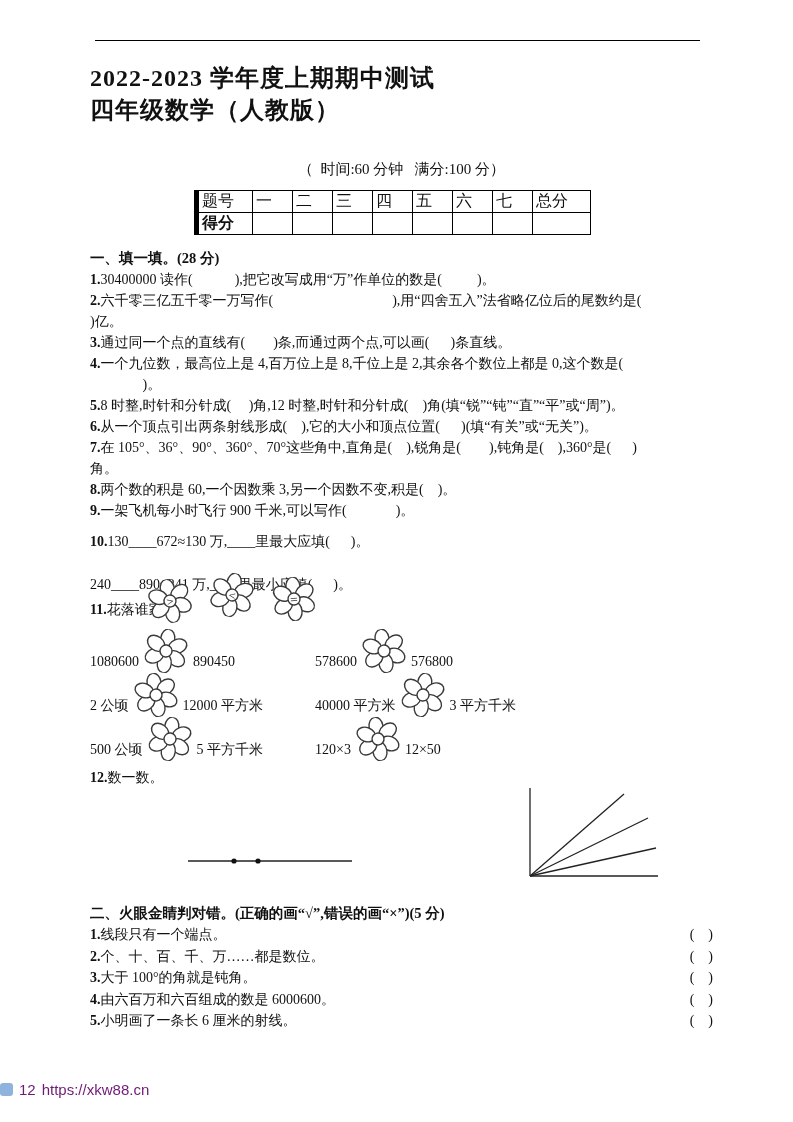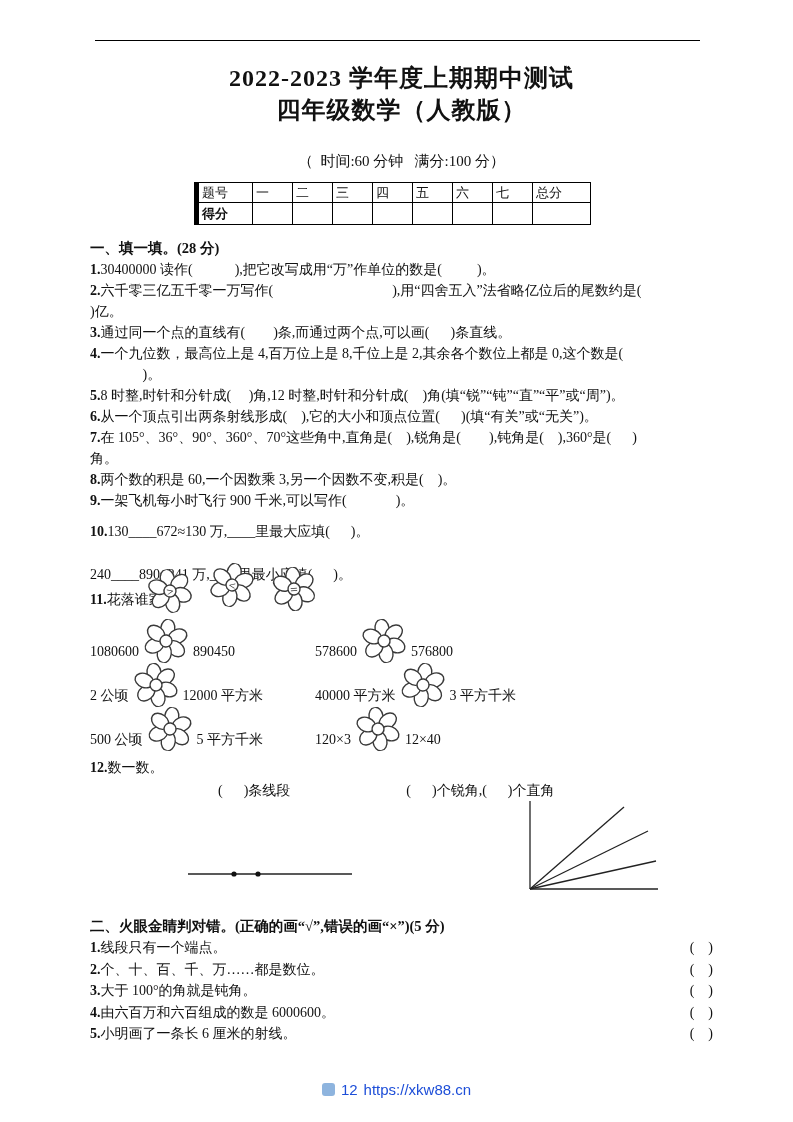--- a/index.html
+++ b/index.html
@@ -6,24 +6,24 @@
   html,body { width:793px; height:1122px; }
   body {
     background:#ffffff;
     color:#111;
     font-family:"Liberation Serif","DejaVu Serif",serif;
     position:relative;
     overflow:hidden;
   }
   .top-rule { position:absolute; top:40px; left:95px; right:93px; border-top:1.5px solid #000; }
   .content { padding:62px 80px 0 90px; }
-  .title { text-align:center; font-size:24px; font-weight:bold; line-height:32px; letter-spacing:1px; }
-  .meta { text-align:center; font-size:15px; margin-top:24px; white-space:pre; line-height:22px; }
-
-  table.score { border-collapse:collapse; margin:10px 0 0 104px; font-size:13px; table-layout:fixed;padding-left:43px; }
+  .title { font-size:24px; font-weight:bold; line-height:32px; letter-spacing:1px; }
+  .meta { text-align:center; font-size:15px; margin-top:32px; white-space:pre; line-height:22px; }
+
+  table.score { border-collapse:collapse; margin:10px 0 0 104px; font-size:16px; table-layout:fixed;padding-left:43px; }
   table.score td { border:1px solid #000; height:20px; text-align:left; vertical-align:middle; padding:0 3px; width:40px; }
   table.score td.c0 { border-left:5px solid #000; width:56px; }
   table.score td.cl { width:58px; }
   table.score tr.r2 td { height:22px;font-weight:bold; }
 
   .sec-head { font-weight:bold; font-size:14.5px; margin-top:12px; line-height:22px; white-space:pre; }
   .q { font-size:14px; line-height:21px; white-space:pre; }
   .q b { font-weight:bold; }
   .mt14 { margin-top:10px; }
   .mt26 { margin-top:22px; }
@@ -51,22 +51,22 @@
   .counts .c2 { margin-left:116px; white-space:pre; }
   .figures { position:relative; height:102px; }
   .seg { position:absolute; left:96px; top:66px; }
   .ang { position:absolute; left:432px; top:-4px; }
 
   .tf { display:flex; justify-content:space-between; font-size:14px; line-height:21.5px; }
   .tf-text { white-space:pre; }
   .tf-text b { font-weight:bold; }
   .tf-ans { white-space:pre; }
 
-  .footer { position:absolute; bottom:24px; left:0; right:0; text-align:center;
-            font-family:"Liberation Sans","DejaVu Sans",sans-serif; font-size:15px; color:#1d4ed8; }
+  .footer { position:absolute; bottom:24px; left:0; right:0; text-align:left;
+            font-family:"Liberation Sans","DejaVu Sans",sans-serif; font-size:15px; color:#701a75; }
   .flogo { display:inline-block; width:13px; height:13px; background:#7aa7d8; border-radius:3px;
            margin-right:6px; vertical-align:-1px; opacity:.85; }
   .furl { margin-left:6px; }
 </style>
 </head>
 <body>
 
 <svg width="0" height="0" style="position:absolute">
   <defs>
     <g id="flowerDef" fill="#ffffff" stroke="#3a3a3a" stroke-width="1.4">
@@ -206,29 +206,25 @@
           </span>
         <span class="val">5 平方千米</span>
       </span>
       <span class="pair">
         <span class="val">120×3</span>
         <span class="flower tilt-b">
             <svg viewBox="-22 -22 44 44" width="44" height="44">
               <use href="#flowerDef"></use>
             </svg>
           </span>
-        <span class="val">12×40</span>
+        <span class="val">12×50</span>
       </span>
     </div>
 
     <div class="q q12-label"><b>12.</b><span>数一数。</span></div>
-    <div class="counts">
-      <span class="c1">(      )条线段</span>
-      <span class="c2">(      )个锐角,(      )个直角</span>
-    </div>
 
     <div class="figures">
       <svg class="seg" width="168" height="14" viewBox="0 0 168 14">
         <line x1="2" y1="7" x2="166" y2="7" stroke="#222" stroke-width="1.4"></line>
         <circle cx="48" cy="7" r="2.6" fill="#111"></circle>
         <circle cx="72" cy="7" r="2.6" fill="#111"></circle>
       </svg>
       <svg class="ang" width="140" height="100" viewBox="0 0 140 100">
         <g stroke="#222" stroke-width="1.3" fill="none">
           <line x1="8" y1="92" x2="8" y2="4"></line>

